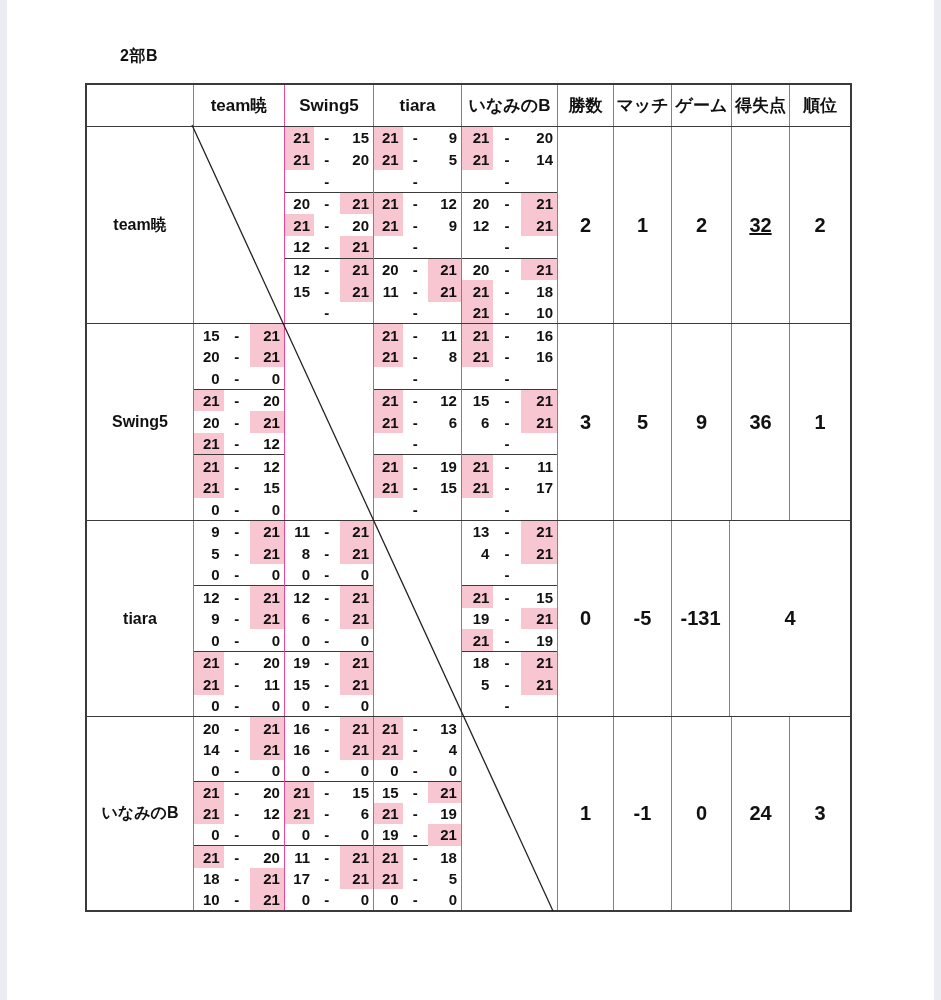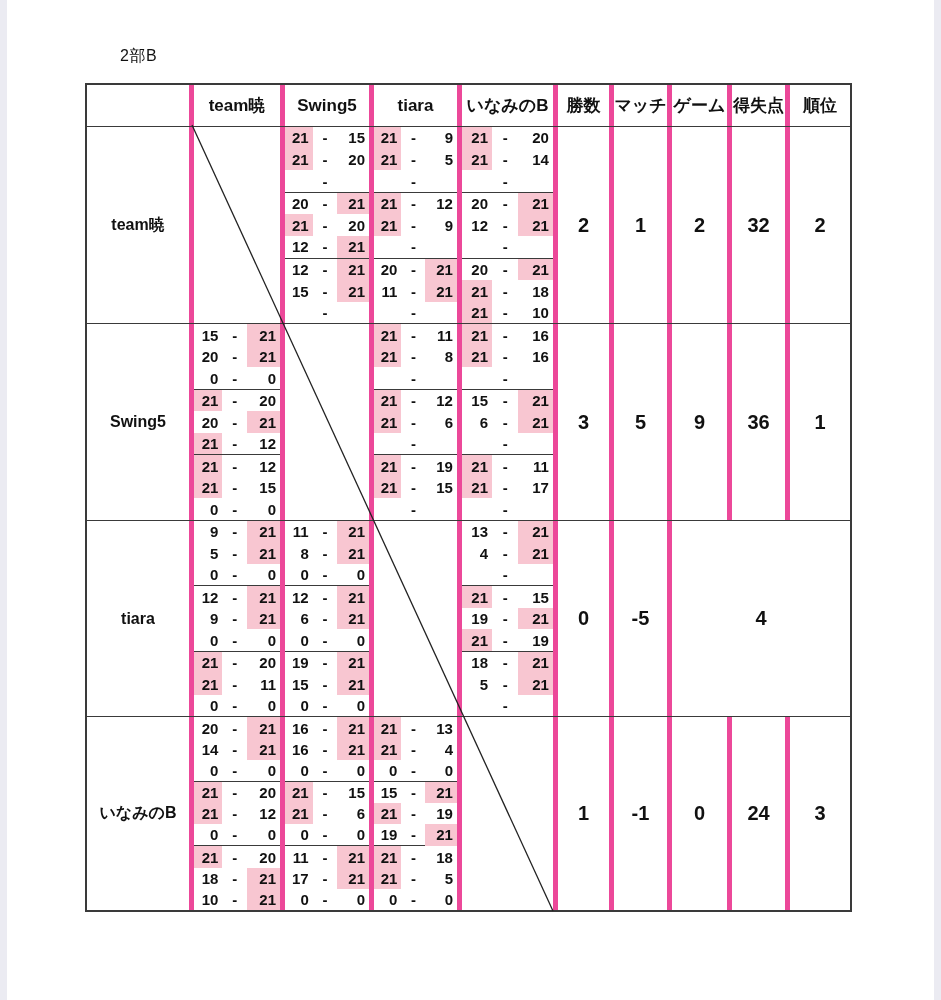--- a/index.html
+++ b/index.html
@@ -5,31 +5,31 @@
   html,body{margin:0;padding:0;}
   body{
     width:941px;height:1000px;background:#ffffff;
     font-family:"Liberation Sans","DejaVu Sans",sans-serif;
     color:#111;
   }
   .page{position:relative;width:941px;height:1000px;background:#ffffff;overflow:hidden;}
   .edge{position:absolute;top:0;bottom:0;width:7px;}
   .edge.left{left:0;}
   .edge.right{right:0;}
-  .title{position:absolute;left:120px;top:46px;font-size:16px;font-weight:normal;letter-spacing:0.5px;}
+  .title{position:absolute;left:120px;top:46px;font-size:16px;font-weight:bold;letter-spacing:0.5px;}
   .tbl{
     position:absolute;left:85px;top:83px;width:767px;height:829px;
     border:2px solid #3a3a3a;box-sizing:border-box;
     display:flex;flex-direction:column;background:#fff;
   }
   .hrow{display:flex;flex:0 0 41px;border-bottom:1px solid #3a3a3a;}
   .trow{display:flex;min-height:0;}
   .trow{border-bottom:1px solid #3a3a3a;}
   .trow:last-child{border-bottom:none;}
-  .c{border-right:5px solid #ec4899;box-sizing:border-box;flex:0 0 auto;overflow:hidden;min-width:0;}
+  .c{border-right:1px solid #ec4899;box-sizing:border-box;flex:0 0 auto;overflow:hidden;min-width:0;}
   .c.last{border-right:none;flex:1 1 auto;}
   .hc{display:flex;align-items:center;justify-content:center;font-weight:bold;font-size:17px;white-space:nowrap;}
   .tlabel{display:flex;align-items:center;justify-content:center;font-weight:bold;font-size:16px;}
   .stat{display:flex;align-items:center;justify-content:center;font-weight:bold;font-size:20px;}
   .score{display:flex;flex-direction:column;}
   .match{flex:1 1 0;display:flex;flex-direction:column;border-bottom:1px solid #3a3a3a;min-height:0;}
   .match:last-child{border-bottom:none;}
   .game{flex:1 1 0;display:flex;min-height:0;}
   .gl,.gm,.gr{display:flex;align-items:center;font-weight:bold;font-size:15px;box-sizing:border-box;}
   .gl{flex:0 0 33%;justify-content:flex-end;padding-right:4px;}
@@ -216,21 +216,21 @@
             <div class="game">
               <span class="gl hl">21</span>
               <span class="gm">-</span>
               <span class="gr">10</span>
             </div>
           </div>
         </div>
         <div class="c stat" style="width: 56px;">2</div>
         <div class="c stat" style="width: 58px;">1</div>
         <div class="c stat" style="width: 60px;">2</div>
-        <div class="c stat" style="width: 58px;">32</div>
+        <div class="c stat" style="width: 58px; text-decoration: underline;">32</div>
         <div class="c stat last" style="width: 64px;">2</div>
       </div>
       <div class="trow" style="flex: 197 1 0px;">
         <div class="c tlabel" style="width: 107px;">Swing5</div>
         <div class="c score" style="width: 91px;">
           <div class="match">
             <div class="game">
               <span class="gl">15</span>
               <span class="gm">-</span>
               <span class="gr hl">21</span>
@@ -551,20 +551,21 @@
             </div>
             <div class="game">
               <span class="gl"></span>
               <span class="gm">-</span>
               <span class="gr"></span>
             </div>
           </div>
         </div>
         <div class="c stat" style="width: 56px;">0</div>
         <div class="c stat" style="width: 58px;">-5</div>
+        <div class="c stat" style="width: 58px;">-131</div>
         <div class="c stat last" style="width: 64px;">4</div>
       </div>
       <div class="trow" style="flex: 194 1 0px;">
         <div class="c tlabel" style="width: 107px;">いなみのB</div>
         <div class="c score" style="width: 91px;">
           <div class="match">
             <div class="game">
               <span class="gl">20</span>
               <span class="gm">-</span>
               <span class="gr hl">21</span>

